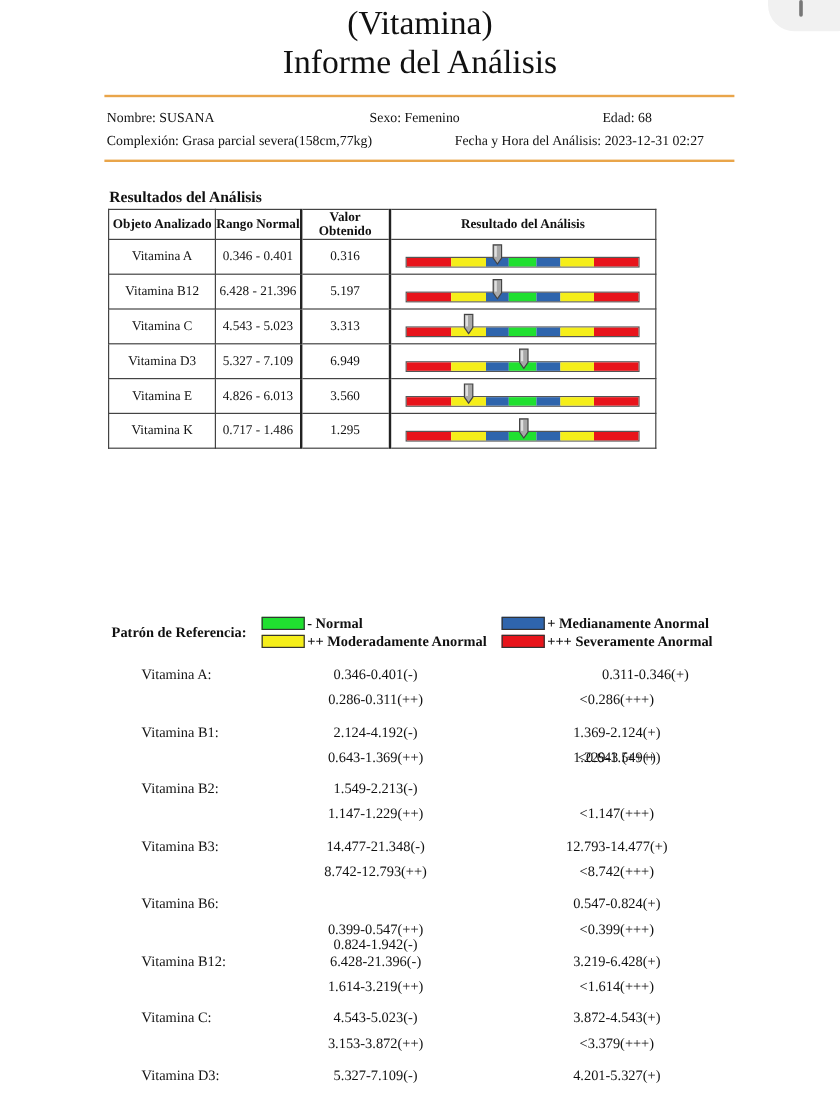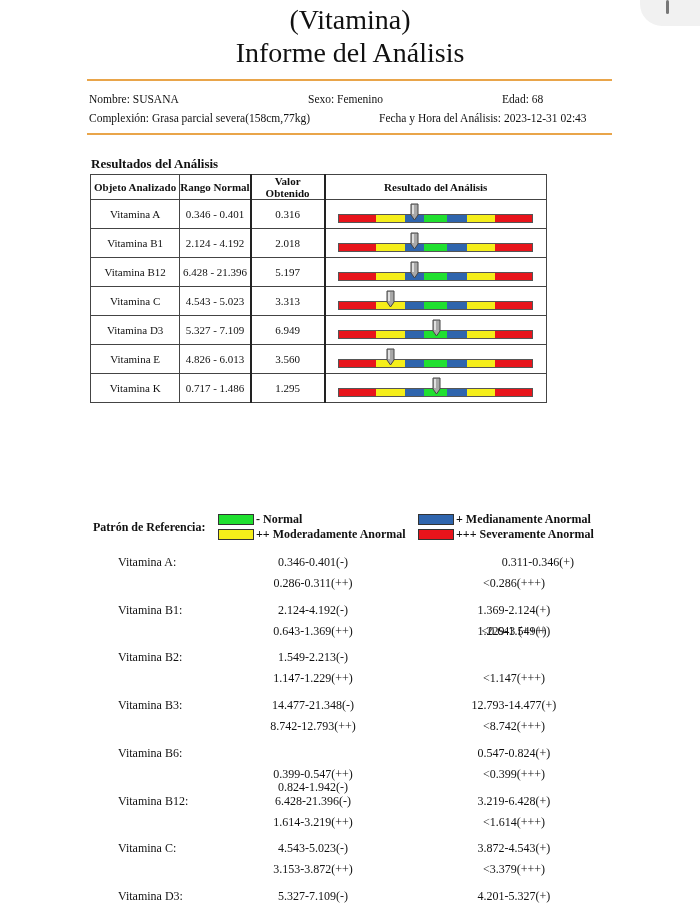--- a/index.html
+++ b/index.html
@@ -69,21 +69,21 @@
   </div>
 
 <div class="title1">(Vitamina)</div>
 <div class="title2">Informe del Análisis</div>
 
 <div class="hr top"></div>
 <div class="info" style="top:92px; left:89px;">Nombre: SUSANA</div>
 <div class="info" style="top:92px; left:308px;">Sexo: Femenino</div>
 <div class="info" style="top:92px; left:502px;">Edad: 68</div>
 <div class="info" style="top:111px; left:89px;">Complexión: Grasa parcial severa(158cm,77kg)</div>
-<div class="info" style="top:111px; left:379px;">Fecha y Hora del Análisis: 2023-12-31 02:43</div>
+<div class="info" style="top:111px; left:379px;">Fecha y Hora del Análisis: 2023-12-31 02:27</div>
 <div class="hr bottom"></div>
 
 <div class="section-title">Resultados del Análisis</div>
 
 <table class="results">
   <colgroup>
       <col class="c1">
       <col class="c2">
       <col class="c3">
       <col class="c4">
@@ -94,42 +94,20 @@
       <th>Rango Normal</th>
       <th class="thick-l">Valor Obtenido</th>
       <th class="thick-l">Resultado del Análisis</th>
     </tr>
   </thead>
   <tbody id="results-body">
       <tr>
     <td>Vitamina A</td>
     <td>0.346 - 0.401</td>
     <td class="thick-l">0.316</td>
-    <td class="thick-l">
-      <div class="gauge">
-        <div class="track">
-              <div class="seg" style="width:37px;background:#e8141b"></div>
-              <div class="seg" style="width:29px;background:#f5ee1a"></div>
-              <div class="seg" style="width:20px;background:#2f65ad"></div>
-              <div class="seg" style="width:23px;background:#20e030"></div>
-              <div class="seg" style="width:20px;background:#2f65ad"></div>
-              <div class="seg" style="width:28px;background:#f5ee1a"></div>
-              <div class="seg" style="width:38px;background:#e8141b"></div>
-            </div>
-        <svg class="marker" style="left:72px" viewBox="0 0 9 18">
-          <path d="M1 1 H8 V12 L4.5 17 L1 12 Z" fill="#a8a8a8" stroke="#444" stroke-width="1"></path>
-          <rect x="2" y="2" width="2" height="9" fill="#e0e0e0"></rect>
-        </svg>
-      </div>
-    </td>
-      </tr>
-      <tr>
-    <td>Vitamina B1</td>
-    <td>2.124 - 4.192</td>
-    <td class="thick-l">2.018</td>
     <td class="thick-l">
       <div class="gauge">
         <div class="track">
               <div class="seg" style="width:37px;background:#e8141b"></div>
               <div class="seg" style="width:29px;background:#f5ee1a"></div>
               <div class="seg" style="width:20px;background:#2f65ad"></div>
               <div class="seg" style="width:23px;background:#20e030"></div>
               <div class="seg" style="width:20px;background:#2f65ad"></div>
               <div class="seg" style="width:28px;background:#f5ee1a"></div>
               <div class="seg" style="width:38px;background:#e8141b"></div>

